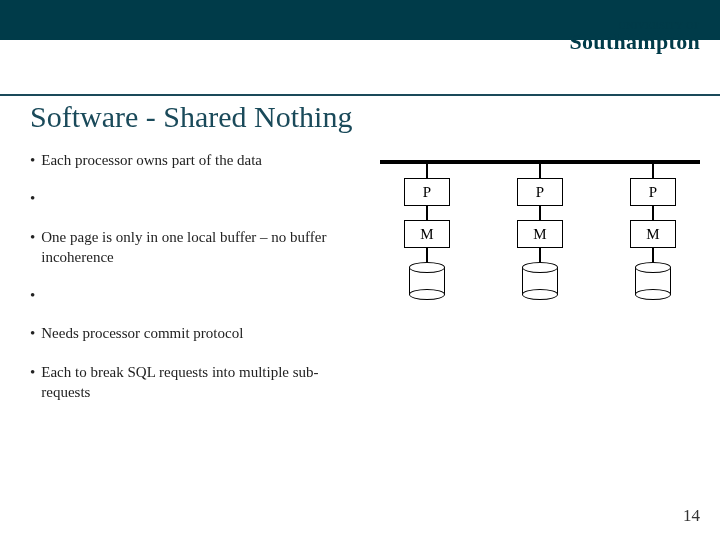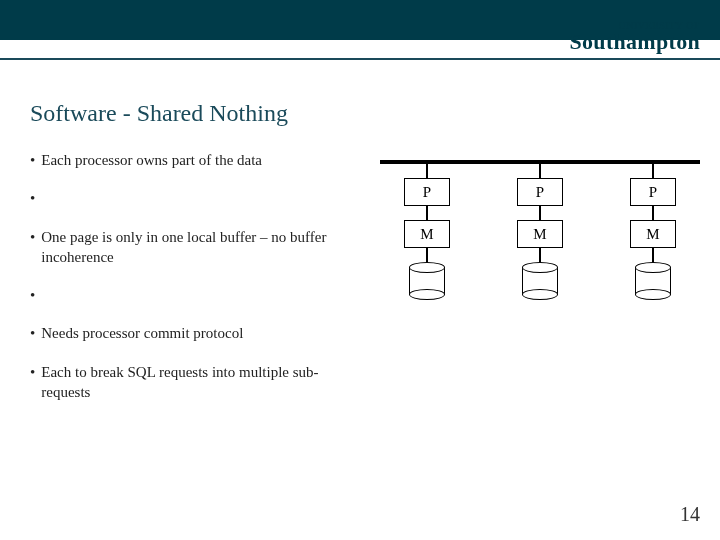--- a/index.html
+++ b/index.html
@@ -5,21 +5,21 @@
   * { margin: 0; padding: 0; box-sizing: border-box; }
   body {
     width: 720px;
     height: 540px;
     background: #fff;
     font-family: Georgia, 'Times New Roman', serif;
     position: relative;
     overflow: hidden;
   }
   .header {
-    height: 60px;
+    height: 96px;
     position: relative;
     border-bottom: 2px solid #1a4a5a;
   }
   .header-band {
     position: absolute;
     top: 0; left: 0; right: 0;
     height: 40px;
     background: #003b49;
   }
   .logo {
@@ -36,21 +36,21 @@
   }
   .logo-big {
     font-size: 22px;
     font-weight: bold;
     letter-spacing: 0.3px;
   }
   .title {
     position: absolute;
     left: 30px;
     top: 100px;
-    font-size: 24px;
+    font-size: 30px;
     color: #1a4a5a;
     font-weight: normal;
   }
   .content {
     position: absolute;
     left: 30px;
     top: 150px;
     width: 320px;
   }
   .bullet {
@@ -140,21 +140,21 @@
     width: 36px;
     height: 11px;
     border: 1.5px solid #000;
     border-radius: 50%;
     background: #fff;
   }
   .pagenum {
     position: absolute;
     right: 20px;
     bottom: 14px;
-    font-size: 20px;
+    font-size: 17px;
     color: #333;
   }
 </style>
 </head>
 <body>
 
 <div class="header">
   <div class="header-band"></div>
   <div class="logo">
     <div class="logo-small">UNIVERSITY OF</div>

